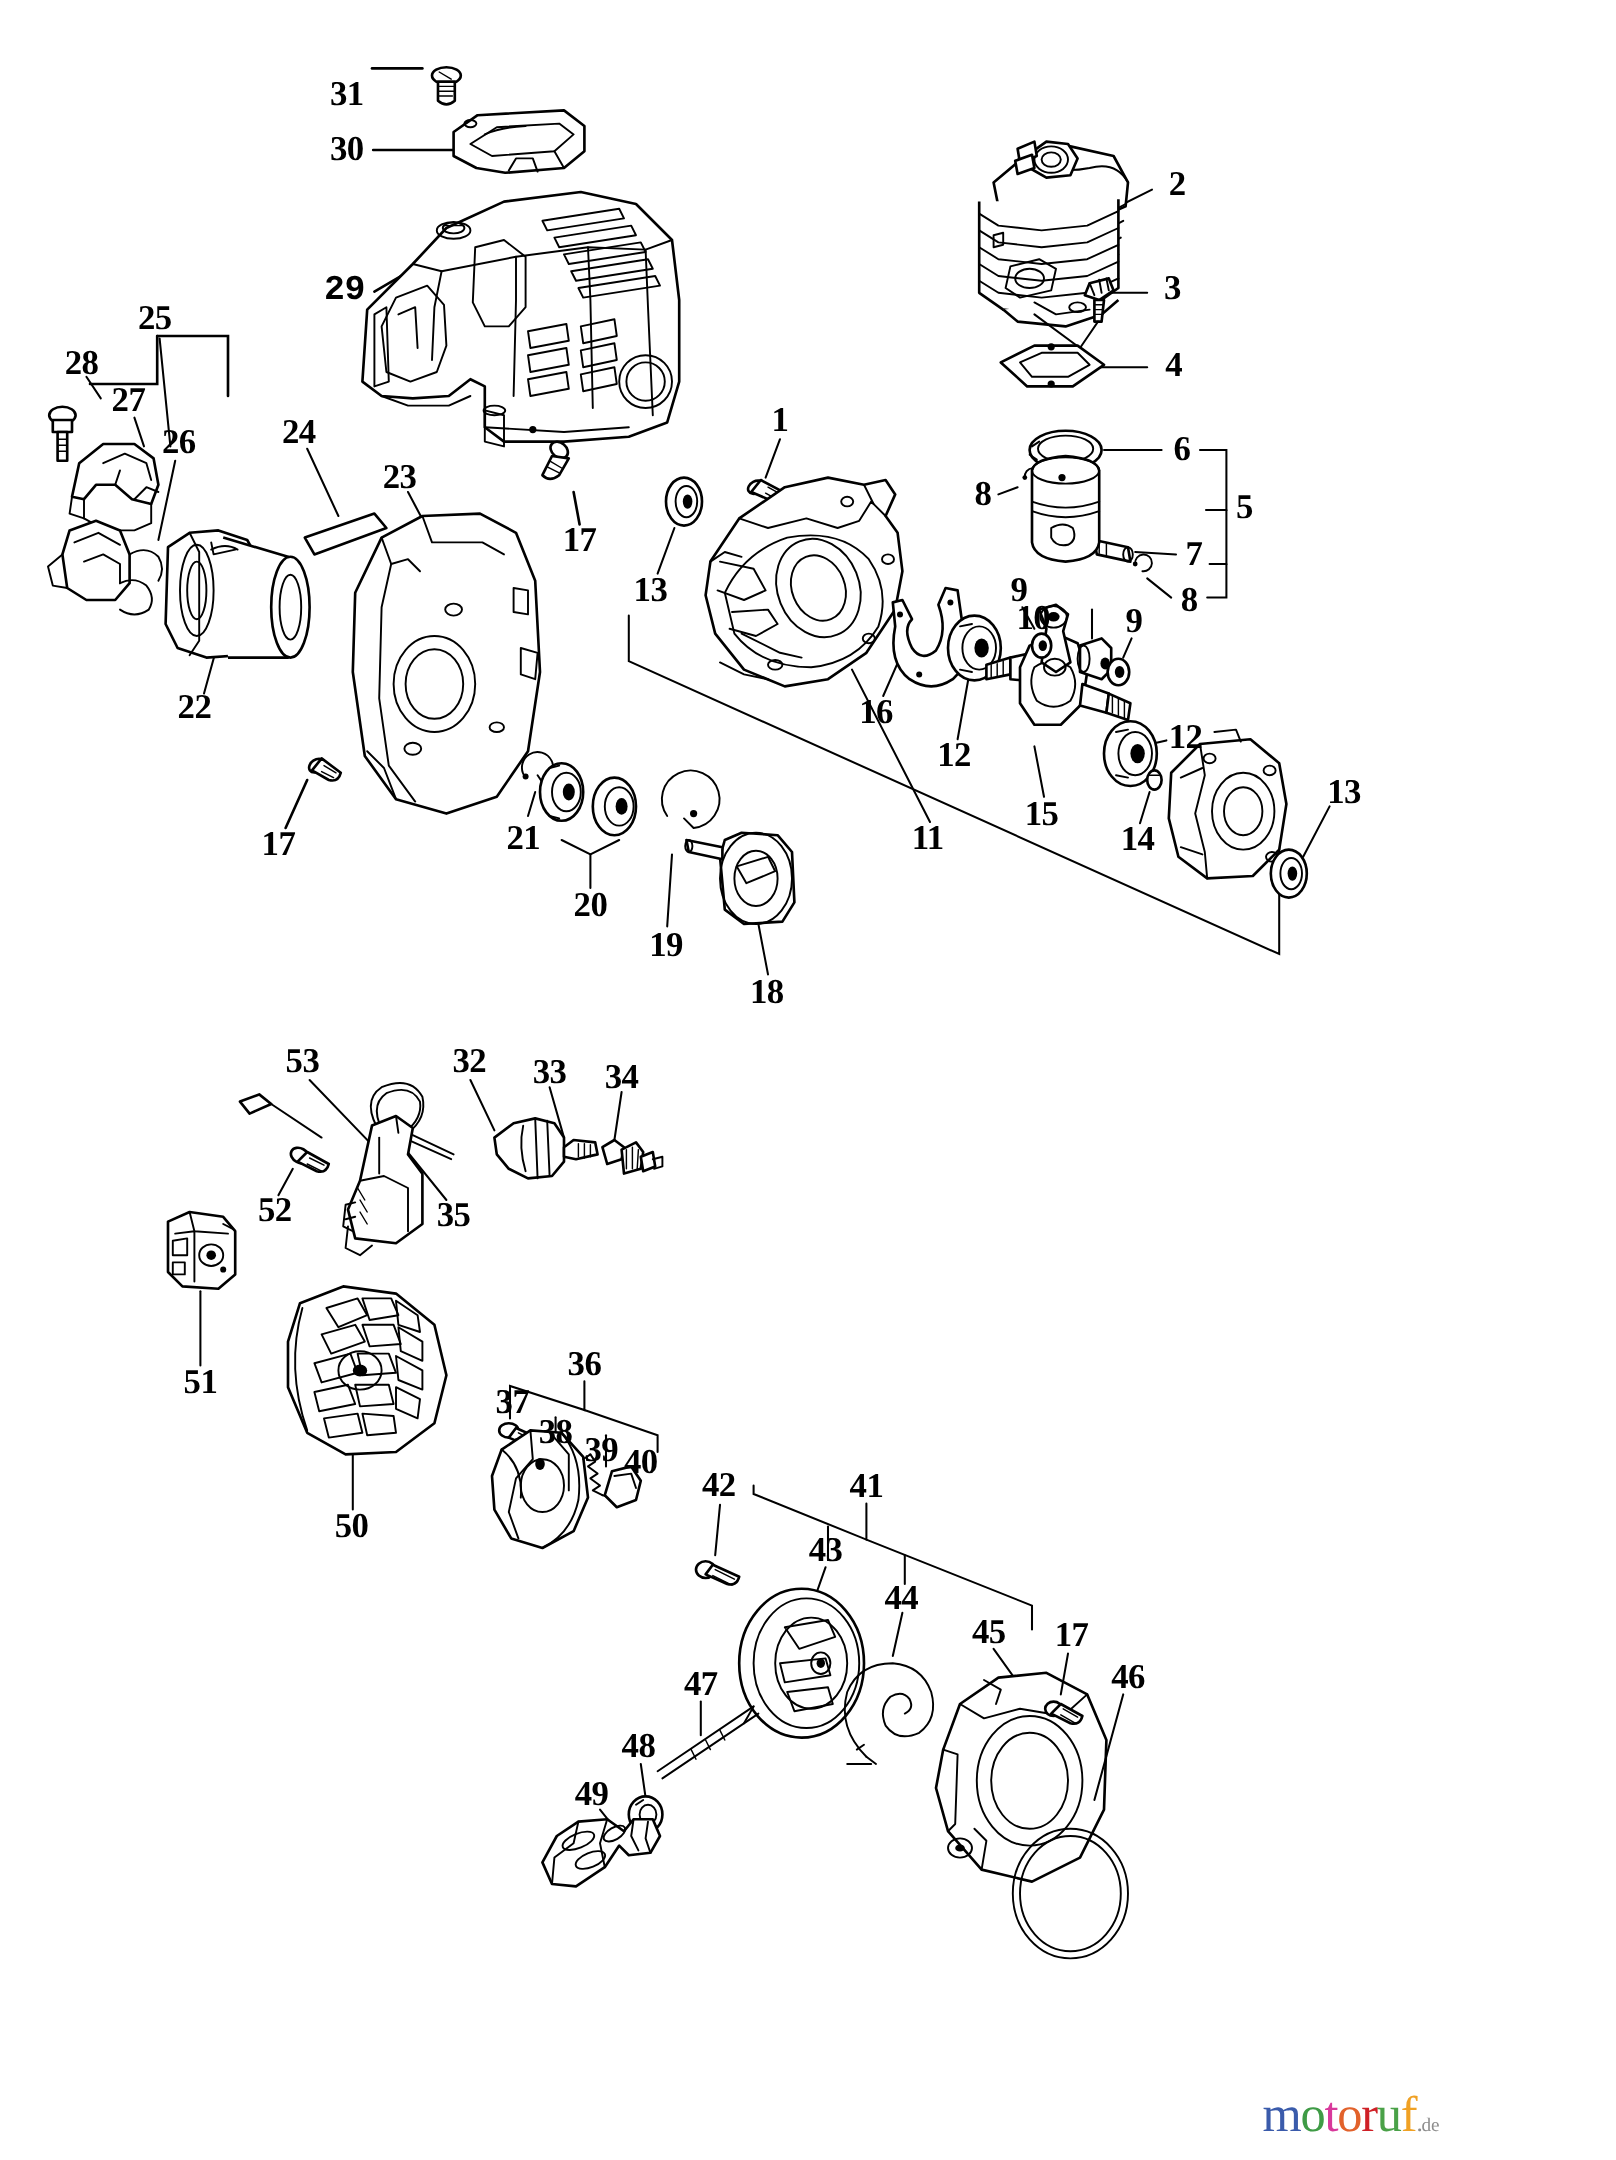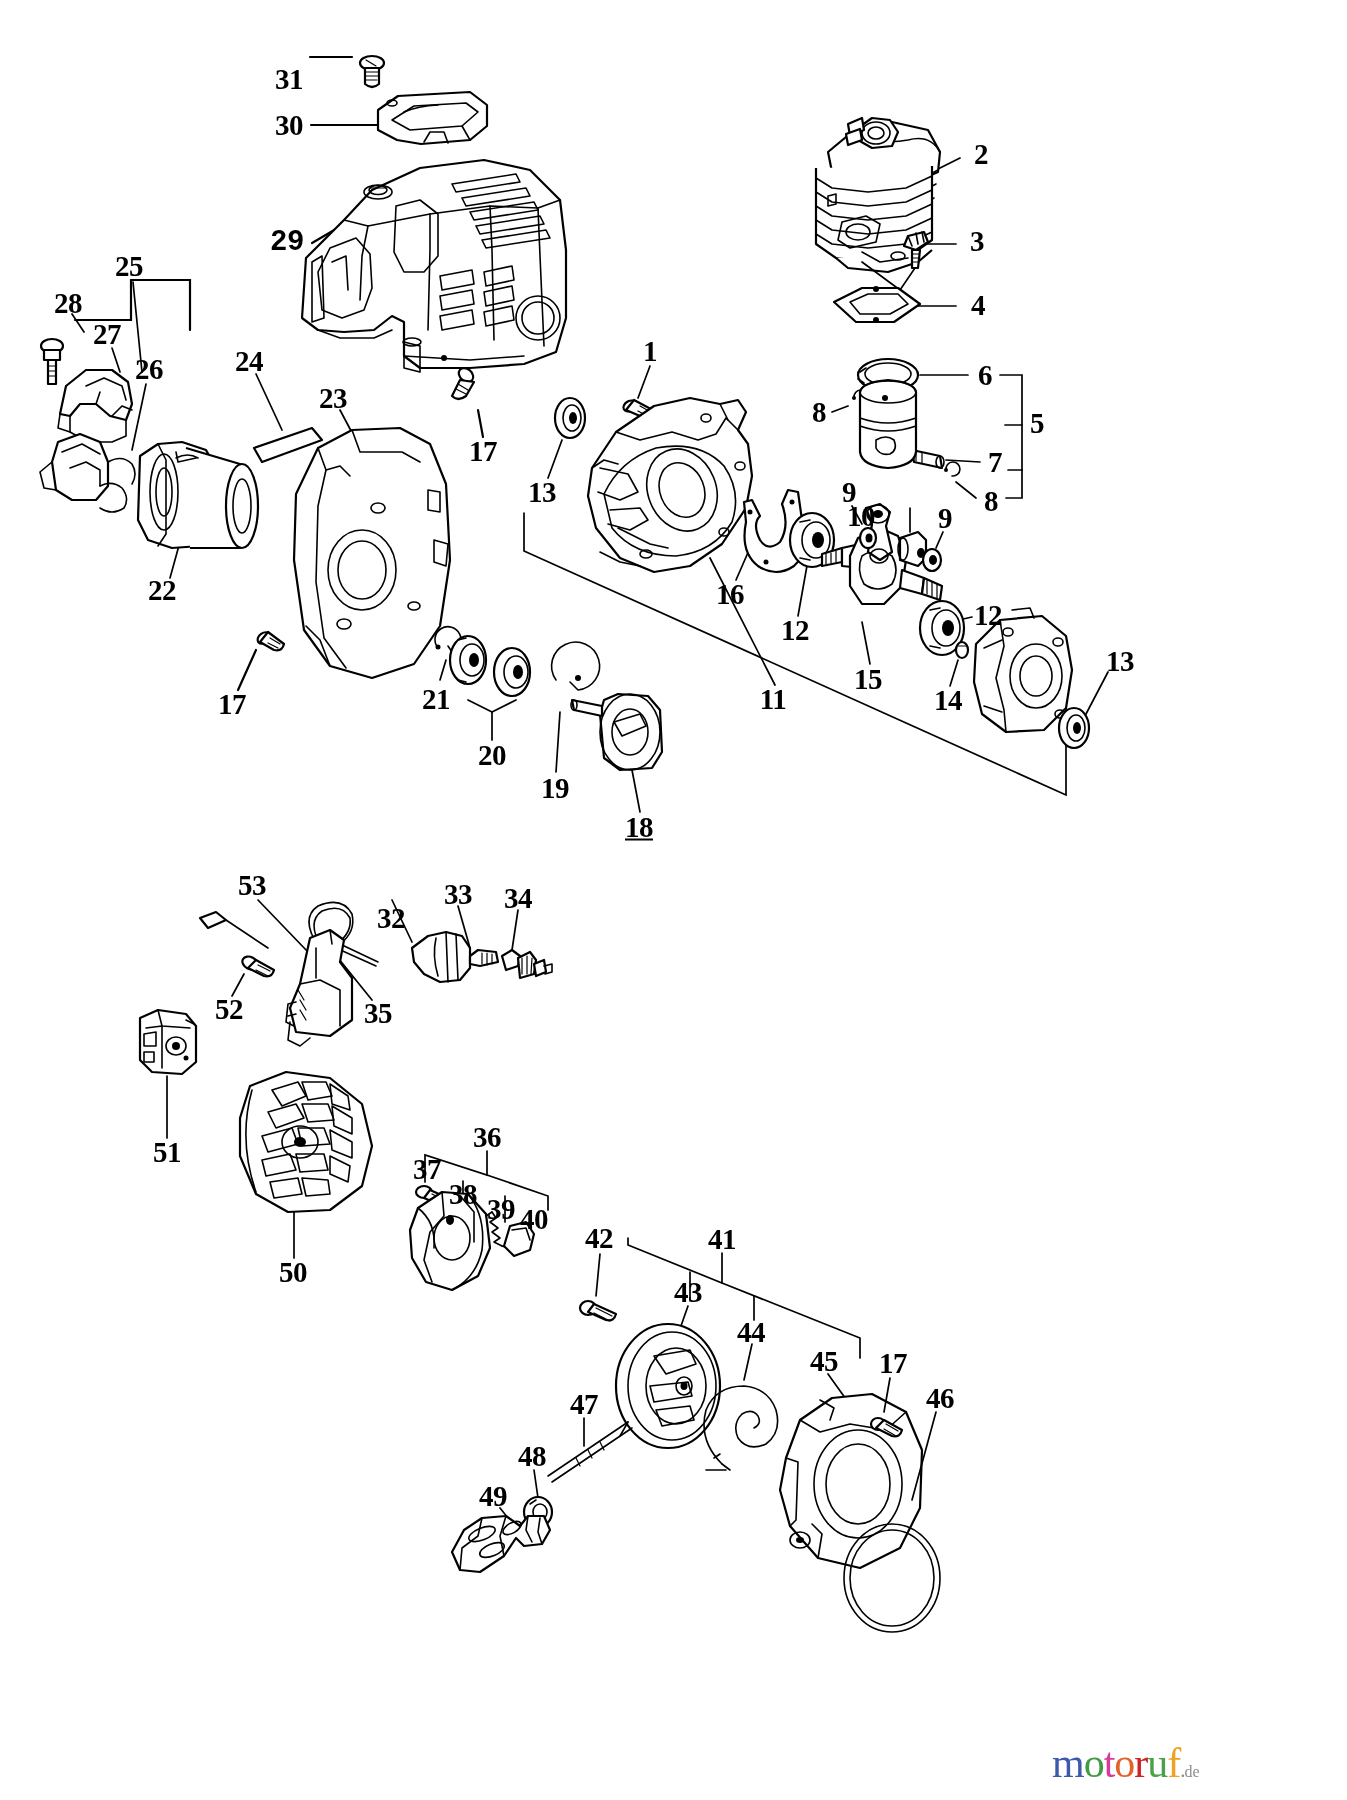--- a/index.html
+++ b/index.html
@@ -698,21 +698,21 @@
       <div class="lbl" style="left: 68px; top: 303px;">28</div>
       <div class="lbl" style="left: 107px; top: 334px;">27</div>
       <div class="lbl" style="left: 149px; top: 369px;">26</div>
       <div class="lbl" style="left: 249px; top: 361px;">24</div>
       <div class="lbl" style="left: 333px; top: 398px;">23</div>
       <div class="lbl" style="left: 162px; top: 590px;">22</div>
       <div class="lbl" style="left: 232px; top: 704px;">17</div>
       <div class="lbl" style="left: 436px; top: 699px;">21</div>
       <div class="lbl" style="left: 492px; top: 755px;">20</div>
       <div class="lbl" style="left: 555px; top: 788px;">19</div>
-      <div class="lbl" style="left: 639px; top: 827px; text-decoration: underline;">18</div>
+      <div class="lbl" style="left: 639px; top: 827px;">18</div>
       <div class="lbl" style="left: 483px; top: 451px;">17</div>
       <div class="lbl" style="left: 542px; top: 492px;">13</div>
       <div class="lbl" style="left: 650px; top: 351px;">1</div>
       <div class="lbl" style="left: 773px; top: 699px;">11</div>
       <div class="lbl" style="left: 730px; top: 594px;">16</div>
       <div class="lbl" style="left: 795px; top: 630px;">12</div>
       <div class="lbl" style="left: 868px; top: 679px;">15</div>
       <div class="lbl" style="left: 948px; top: 700px;">14</div>
       <div class="lbl" style="left: 988px; top: 615px;">12</div>
       <div class="lbl" style="left: 1120px; top: 661px;">13</div>
@@ -721,21 +721,21 @@
       <div class="lbl" style="left: 978px; top: 305px;">4</div>
       <div class="lbl" style="left: 985px; top: 375px;">6</div>
       <div class="lbl" style="left: 1037px; top: 423px;">5</div>
       <div class="lbl" style="left: 819px; top: 412px;">8</div>
       <div class="lbl" style="left: 995px; top: 462px;">7</div>
       <div class="lbl" style="left: 991px; top: 501px;">8</div>
       <div class="lbl" style="left: 849px; top: 492px;">9</div>
       <div class="lbl" style="left: 861px; top: 492px; margin-top: 24px;">10</div>
       <div class="lbl" style="left: 945px; top: 518px;">9</div>
       <div class="lbl" style="left: 252px; top: 885px;">53</div>
-      <div class="lbl" style="left: 391px; top: 918px;">32</div>
+      <div class="lbl" style="left: 391px; top: 885px;">32</div>
       <div class="lbl" style="left: 458px; top: 894px;">33</div>
       <div class="lbl" style="left: 518px; top: 898px;">34</div>
       <div class="lbl" style="left: 229px; top: 1009px;">52</div>
       <div class="lbl" style="left: 378px; top: 1013px;">35</div>
       <div class="lbl" style="left: 167px; top: 1152px;">51</div>
       <div class="lbl" style="left: 293px; top: 1272px;">50</div>
       <div class="lbl" style="left: 487px; top: 1137px;">36</div>
       <div class="lbl" style="left: 427px; top: 1169px;">37</div>
       <div class="lbl" style="left: 463px; top: 1194px;">38</div>
       <div class="lbl" style="left: 501px; top: 1209px;">39</div>

